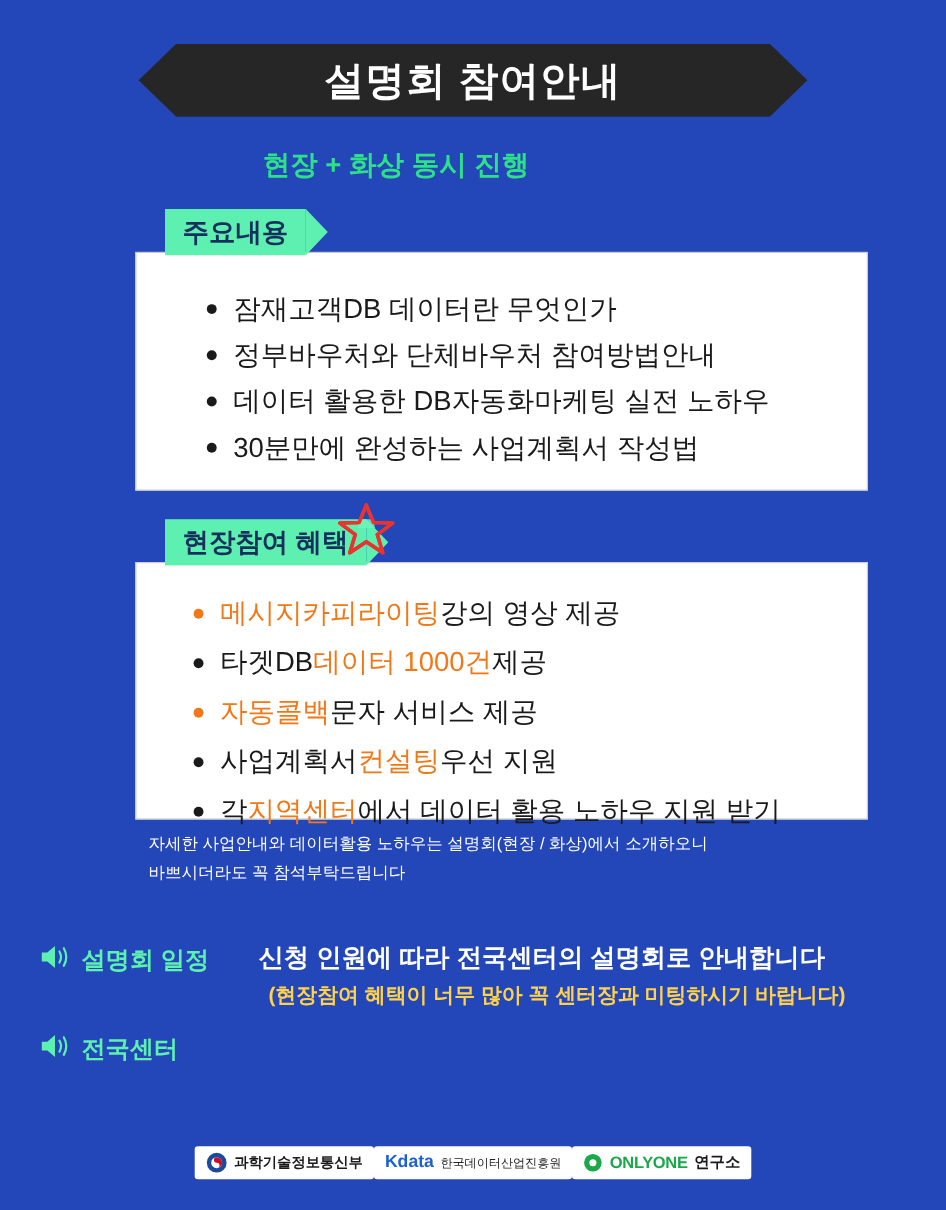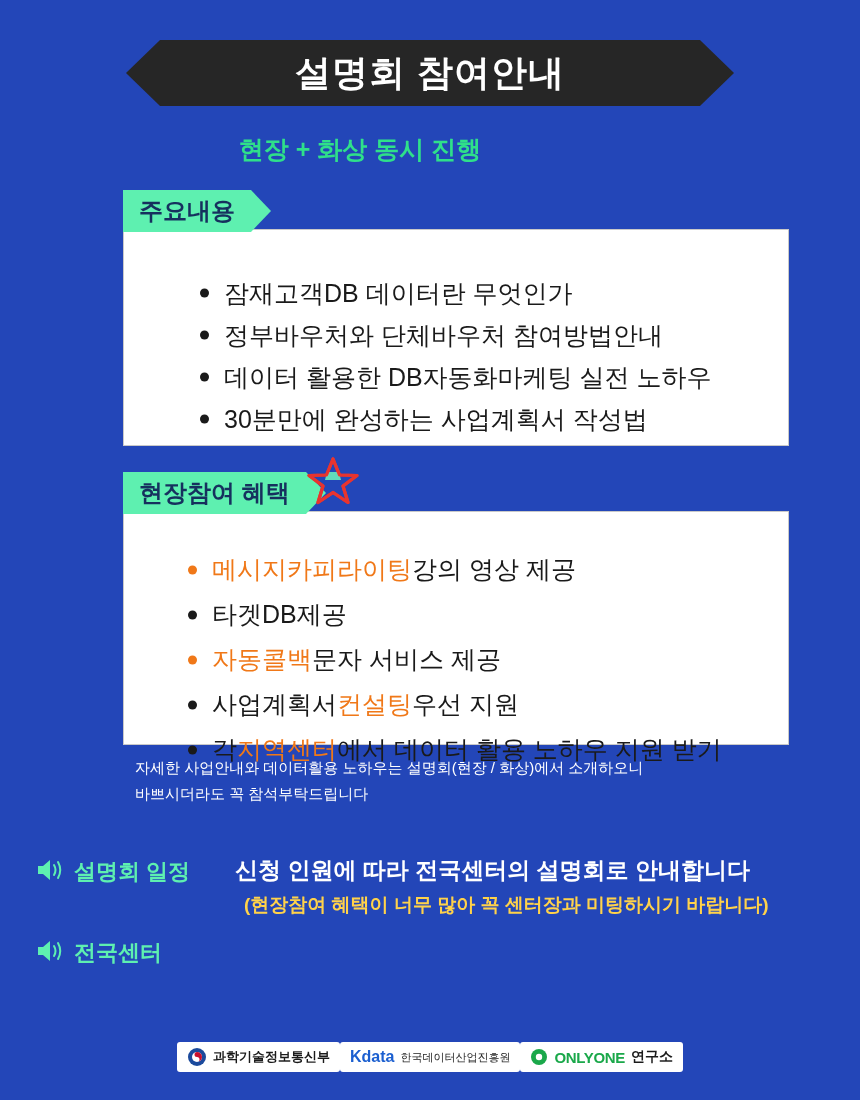--- a/index.html
+++ b/index.html
@@ -47,41 +47,42 @@
   
   .tab {
     position: absolute;
     background: #5ef0b0;
     color: #16305e;
     font-size: 24px; font-weight: bold;
     display: flex; align-items: center;
     padding: 0 16px;
     height: 42px;
     z-index: 3;
+    margin-left: 27px;
   }
   .tab:after {
     content: ""; position: absolute; right: -20px; top: 0;
     border-top: 21px solid transparent;
     border-bottom: 21px solid transparent;
     border-left: 20px solid #5ef0b0;
   }
   #tab1 { top: 190px; left: 123px; }
   #tab2 { top: 472px; left: 123px; text-align: center; }
 
   
   .box {
     position: absolute;
     background: #ffffff;
     border: 1px solid #c9c9c9;
     z-index: 2;
   }
   #box1 { top: 229px; left: 123px; width: 666px; height: 217px; }
   #box2 { top: 511px; left: 123px; width: 666px; height: 234px; }
 
-  ul.bullets { list-style: none; margin: 18px; padding: 0; }
+  ul.bullets { list-style: none; margin: 6px; padding: 0; }
   ul.bullets li {
     position: relative;
     padding-left: 40px;
     color: #1a1a1a;
     font-size: 24px;
     line-height: 1.0;
     margin-bottom: 0;
     display: flex; align-items: center;
   }
   ul.bullets li .dot {
@@ -205,20 +206,21 @@
   <div class="box" id="box2">
     <ul class="bullets" id="list2">
         <li>
           <span class="dot orange"></span>
           <span class="hl-orange">메시지카피라이팅</span>
           <span class="txt-dark"> 강의 영상 제공</span>
         </li>
         <li>
           <span class="dot"></span>
           <span class="txt-dark">타겟DB </span>
+          <span class="hl-orange">데이터 1000건</span>
           <span class="txt-dark"> 제공</span>
         </li>
         <li>
           <span class="dot orange"></span>
           <span class="hl-orange">자동콜백</span>
           <span class="txt-dark">문자 서비스 제공</span>
         </li>
         <li>
           <span class="dot"></span>
           <span class="txt-dark">사업계획서 </span>

